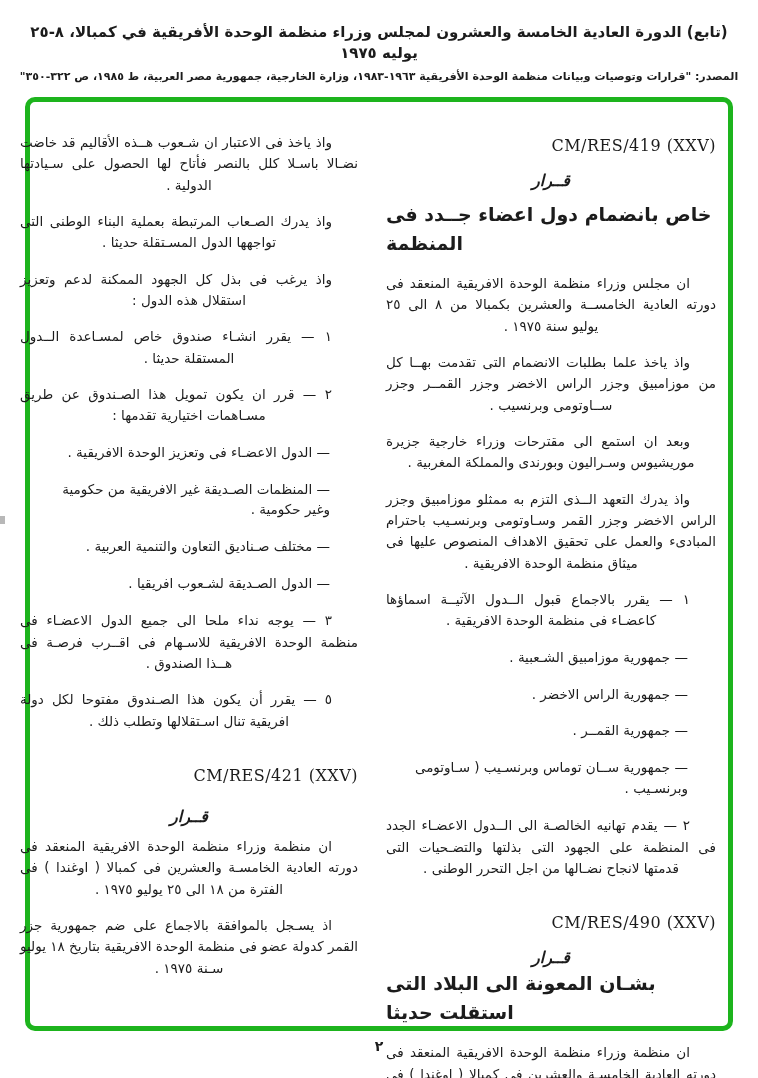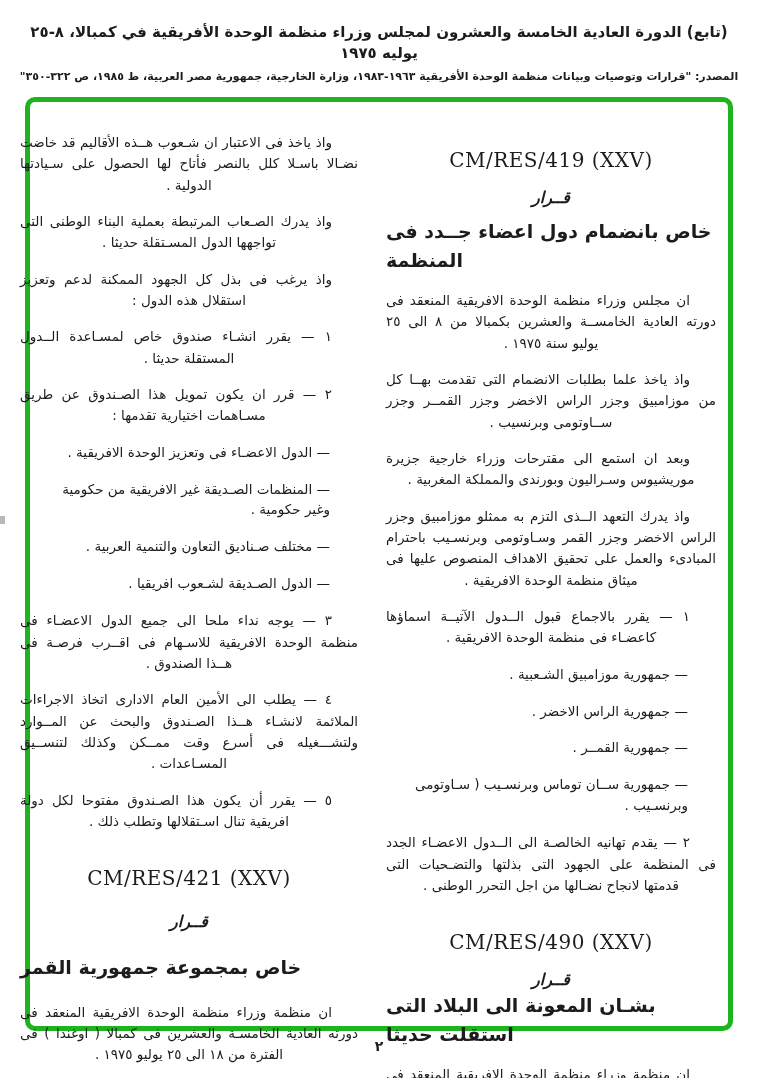--- a/index.html
+++ b/index.html
@@ -20,23 +20,23 @@
     background:transparent;
   }
   .columns{
     position:absolute;inset:0;display:flex;flex-direction:row;direction:rtl;
     padding:30px 12px 0 10px;gap:28px;box-sizing:border-box;
   }
   .col{width:330px;flex:0 0 auto;direction:rtl;}
   .col.secondary{width:338px;}
   
   .res-id{
-    direction:ltr;text-align:center;
-    font-family:"DejaVu Serif",serif;font-size:20px;font-weight:500;
-    letter-spacing:.5px;margin:16px 0 10px 0;
+    direction:ltr;text-align:right;
+    font-family:"DejaVu Serif",serif;font-size:16px;font-weight:500;
+    letter-spacing:.5px;margin:4px 0 10px 0;
   }
   .res-title{
     text-align:center;font-weight:bold;font-size:16px;margin:16px 0 10px 0;font-style:italic;
   }
   .res-sub{
     text-align:left;font-weight:bold;font-size:19px;margin:0 0 16px 0;line-height:1.5;
   }
   .para{
     font-size:13.5px;line-height:1.58;text-align:justify;text-align-last:center;
     text-indent:26px;margin:0 0 15px 0;
@@ -94,25 +94,23 @@
       <p class="para" style="">واذ ياخذ فى الاعتبار ان شـعوب هــذه الأقاليم قد خاضت نضـالا باسـلا كلل بالنصر فأتاح لها الحصول على سـيادتها الدولية .</p>
       <p class="para">واذ يدرك الصـعاب المرتبطة بعملية البناء الوطنى التى تواجهها الدول المسـتقلة حديثا .</p>
       <p class="para">واذ يرغب فى بذل كل الجهود الممكنة لدعم وتعزيز استقلال هذه الدول :</p>
       <p class="para">١ — يقرر انشـاء صندوق خاص لمسـاعدة الــدول المستقلة حديثا .</p>
       <p class="para">٢ — قرر ان يكون تمويل هذا الصـندوق عن طريق مسـاهمات اختيارية تقدمها :</p>
       <p class="dash-item">— الدول الاعضـاء فى وتعزيز الوحدة الافريقية .</p>
       <p class="dash-item">— المنظمات الصـديقة غير الافريقية من حكومية وغير حكومية .</p>
       <p class="dash-item">— مختلف صـناديق التعاون والتنمية العربية .</p>
       <p class="dash-item">— الدول الصـديقة لشـعوب افريقيا .</p>
       <p class="para">٣ — يوجه نداء ملحا الى جميع الدول الاعضـاء فى منظمة الوحدة الافريقية للاسـهام فى اقــرب فرصـة فى هــذا الصندوق .</p>
-      <p class="para">٤ — يطلب الى الأمين العام الادارى اتخاذ الاجراءات الملائمة لانشـاء هــذا الصـندوق والبحث عن المــوارد ولتشـــغيله فى أسرع وقت ممــكن وكذلك لتنســيق المسـاعدات .</p>
       <p class="para">٥ — يقرر أن يكون هذا الصـندوق مفتوحا لكل دولة افريقية تنال اسـتقلالها وتطلب ذلك .</p>
       <p class="res-id mt-lg">CM/RES/421  (XXV)</p>
       <p class="res-title mt-md">قــرار</p>
-      <p class="res-sub mt-md gap-sub">خاص بمجموعة جمهورية القمر</p>
       <p class="para">ان منظمة وزراء منظمة الوحدة الافريقية المنعقد فى دورته العادية الخامسـة والعشرين فى كمبالا ( اوغندا ) فى الفترة من ١٨ الى ٢٥ يوليو ١٩٧٥ .</p>
       <p class="para">اذ يسـجل بالموافقة بالاجماع على ضم جمهورية جزر القمر كدولة عضو فى منظمة الوحدة الافريقية بتاريخ ١٨ يوليو سـنة ١٩٧٥ .</p>
     </div>
 
   </div>
 </div>
 
 <div class="scan-mark"></div>
 
 <div class="page-number">٢</div>

